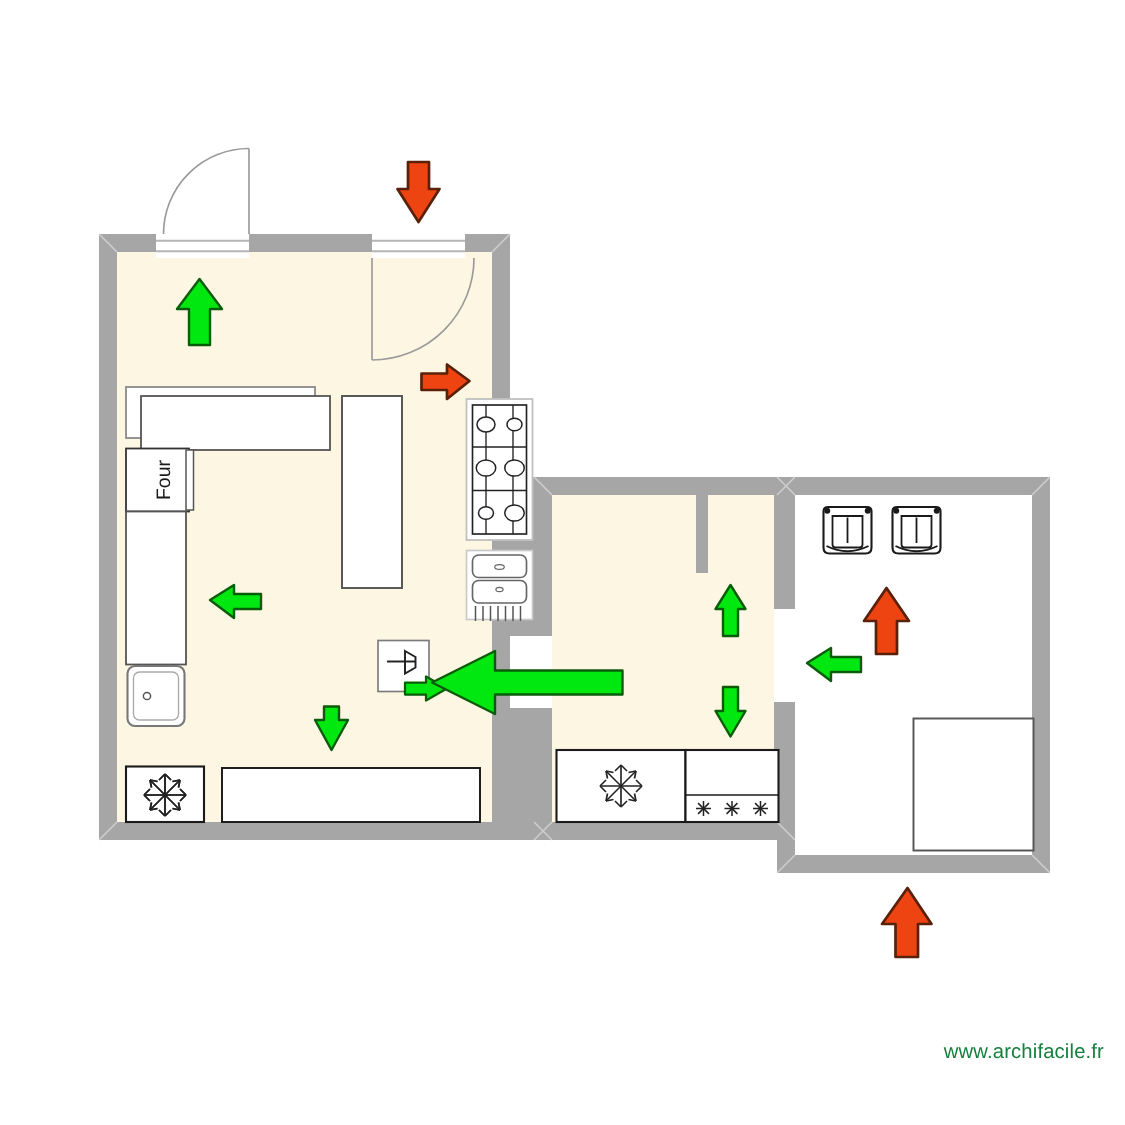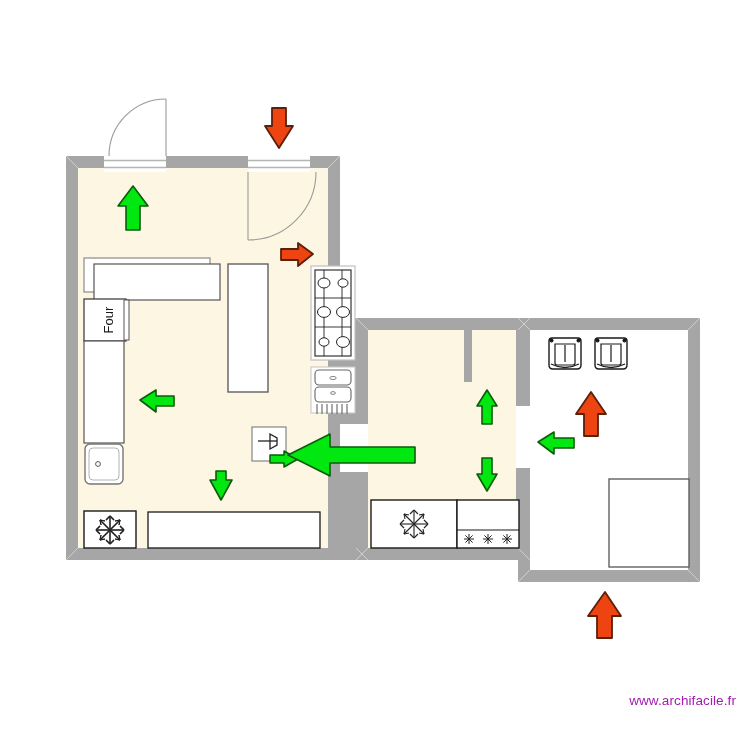--- a/index.html
+++ b/index.html
@@ -25,21 +25,21 @@
     left: 0; top: 0;
     width: 750px;
     height: 750px;
     display: block;
   }
   .watermark {
     position: absolute;
     right: 14px;
     bottom: 42px;
     font-size: 13.5px;
-    color: #a21caf;
+    color: #15803d;
     letter-spacing: 0.1px;
     font-family: "Liberation Sans", sans-serif;
     white-space: nowrap;
   }
 </style>
 </head>
 <body>
 
 <div id="stage">
 

